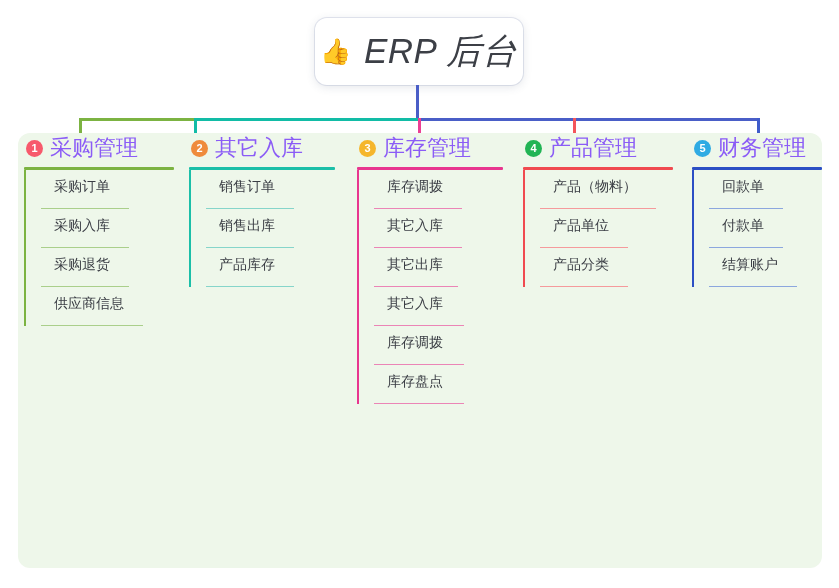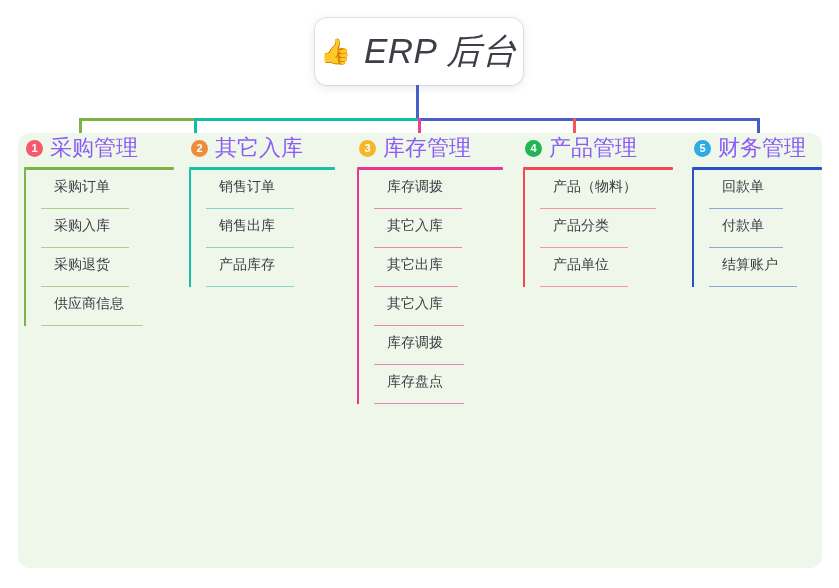--- a/index.html
+++ b/index.html
@@ -239,27 +239,27 @@
             <span class="col-title">产品管理</span>
           </div>
           <div class="head-rule" style="background: rgb(240, 74, 80); width: 150px;"></div>
           <div class="col-body">
             <div class="spine" style="background: rgb(240, 74, 80);"></div>
             <div class="item">
               <span class="item-label">产品（物料）</span>
               <div class="item-rule" style="background: rgb(245, 154, 156); width: 116px;"></div>
             </div>
             <div class="item">
+              <span class="item-label">产品单位</span>
+              <div class="item-rule" style="background: rgb(245, 154, 156); width: 88px;"></div>
+            </div>
+            <div class="item">
               <span class="item-label">产品分类</span>
               <div class="item-rule" style="background: rgb(245, 154, 156); width: 88px;"></div>
             </div>
-            <div class="item">
-              <span class="item-label">产品单位</span>
-              <div class="item-rule" style="background: rgb(245, 154, 156); width: 88px;"></div>
-            </div>
           </div>
         </div>
         <div class="column" style="left: 674px; width: 130px;">
           <div class="col-head">
             <span class="badge" style="background: rgb(47, 171, 227);">5</span>
             <span class="col-title">财务管理</span>
           </div>
           <div class="head-rule" style="background: rgb(43, 79, 196); width: 130px;"></div>
           <div class="col-body">
             <div class="spine" style="background: rgb(43, 79, 196);"></div>

